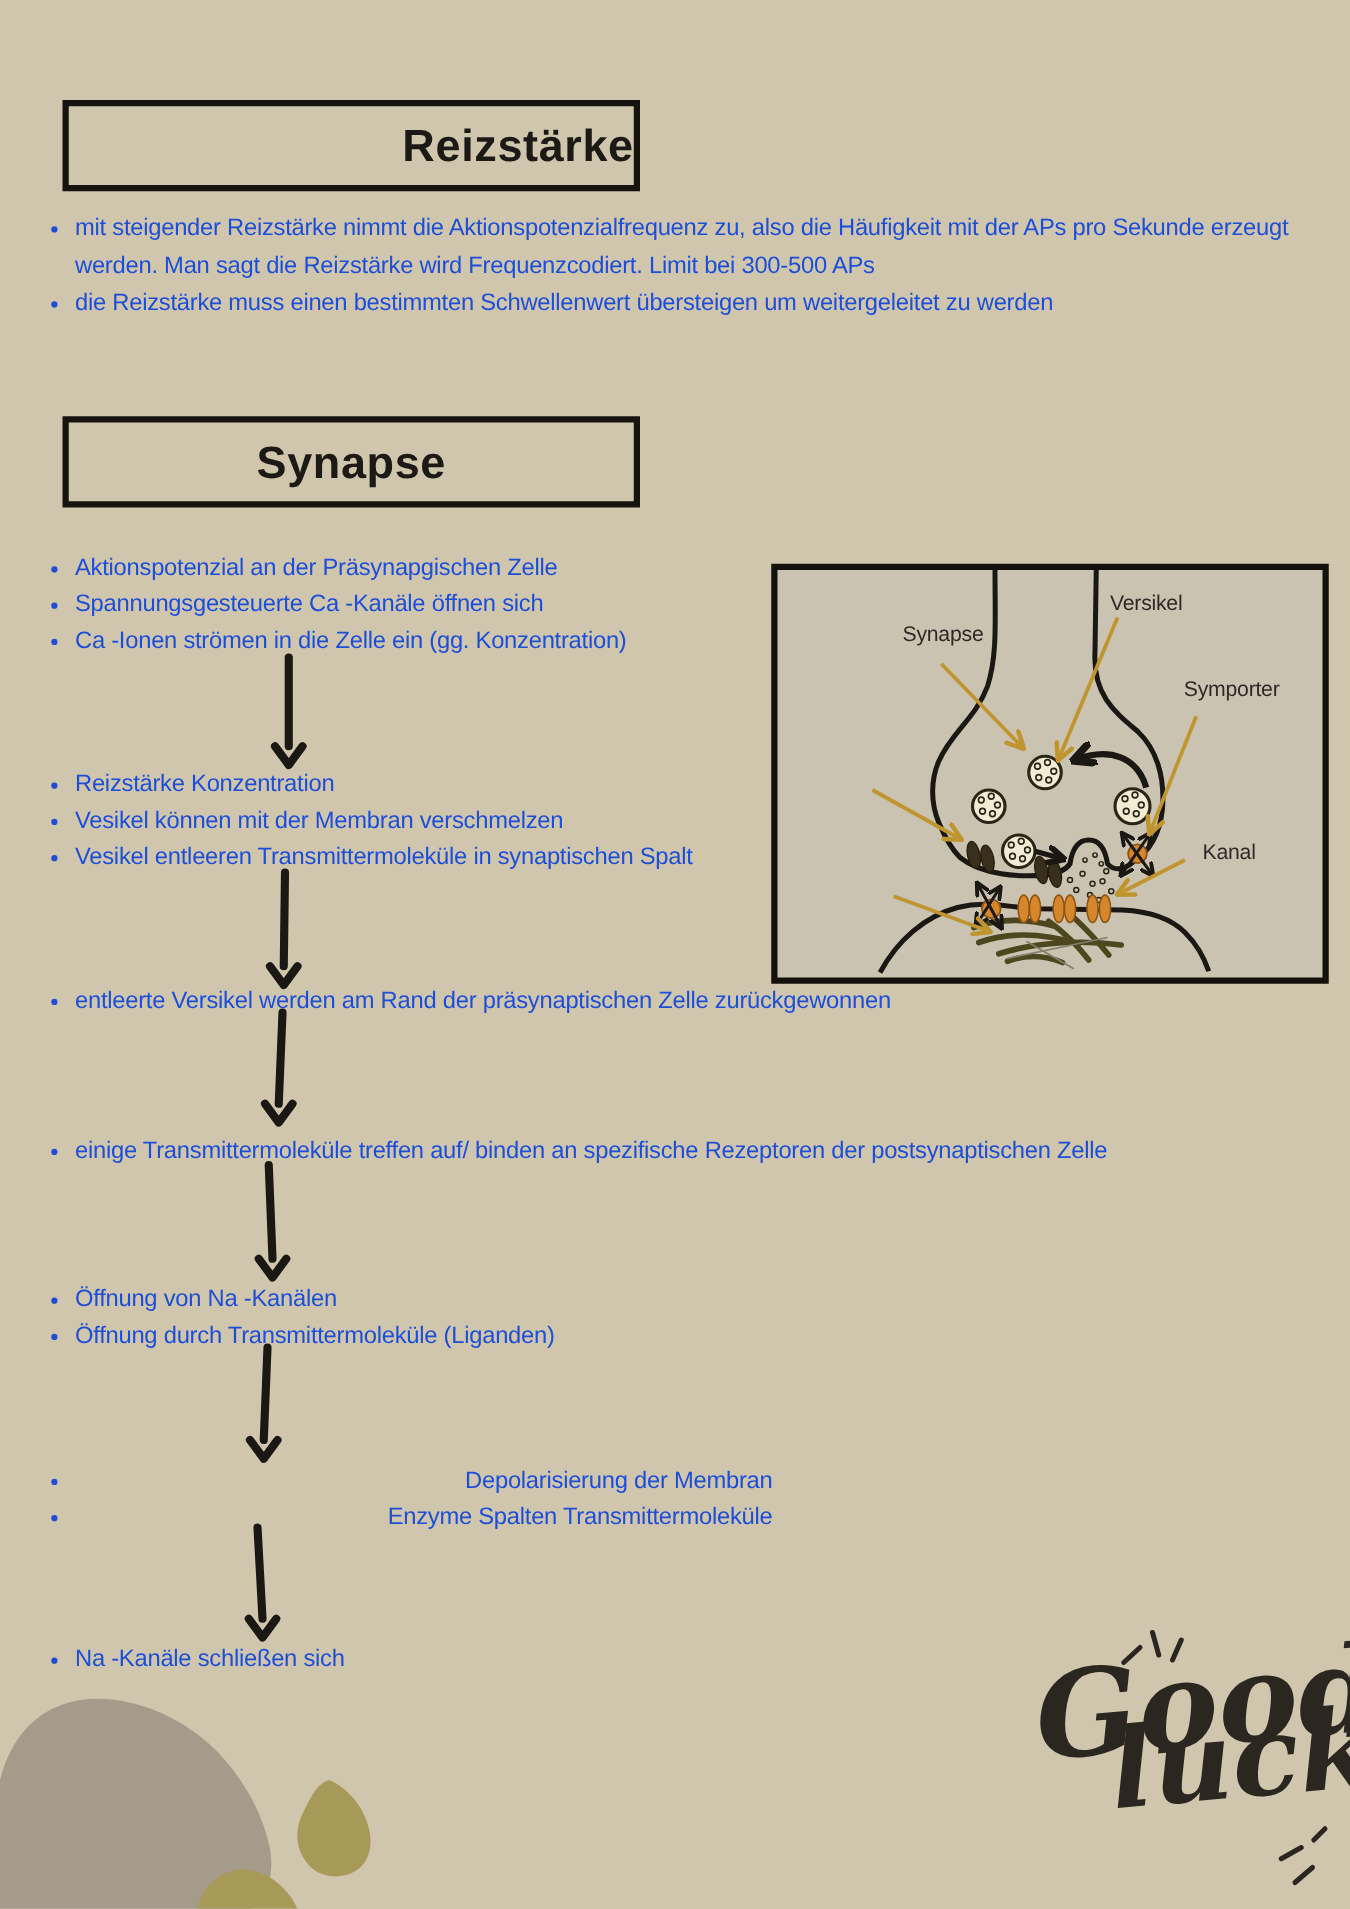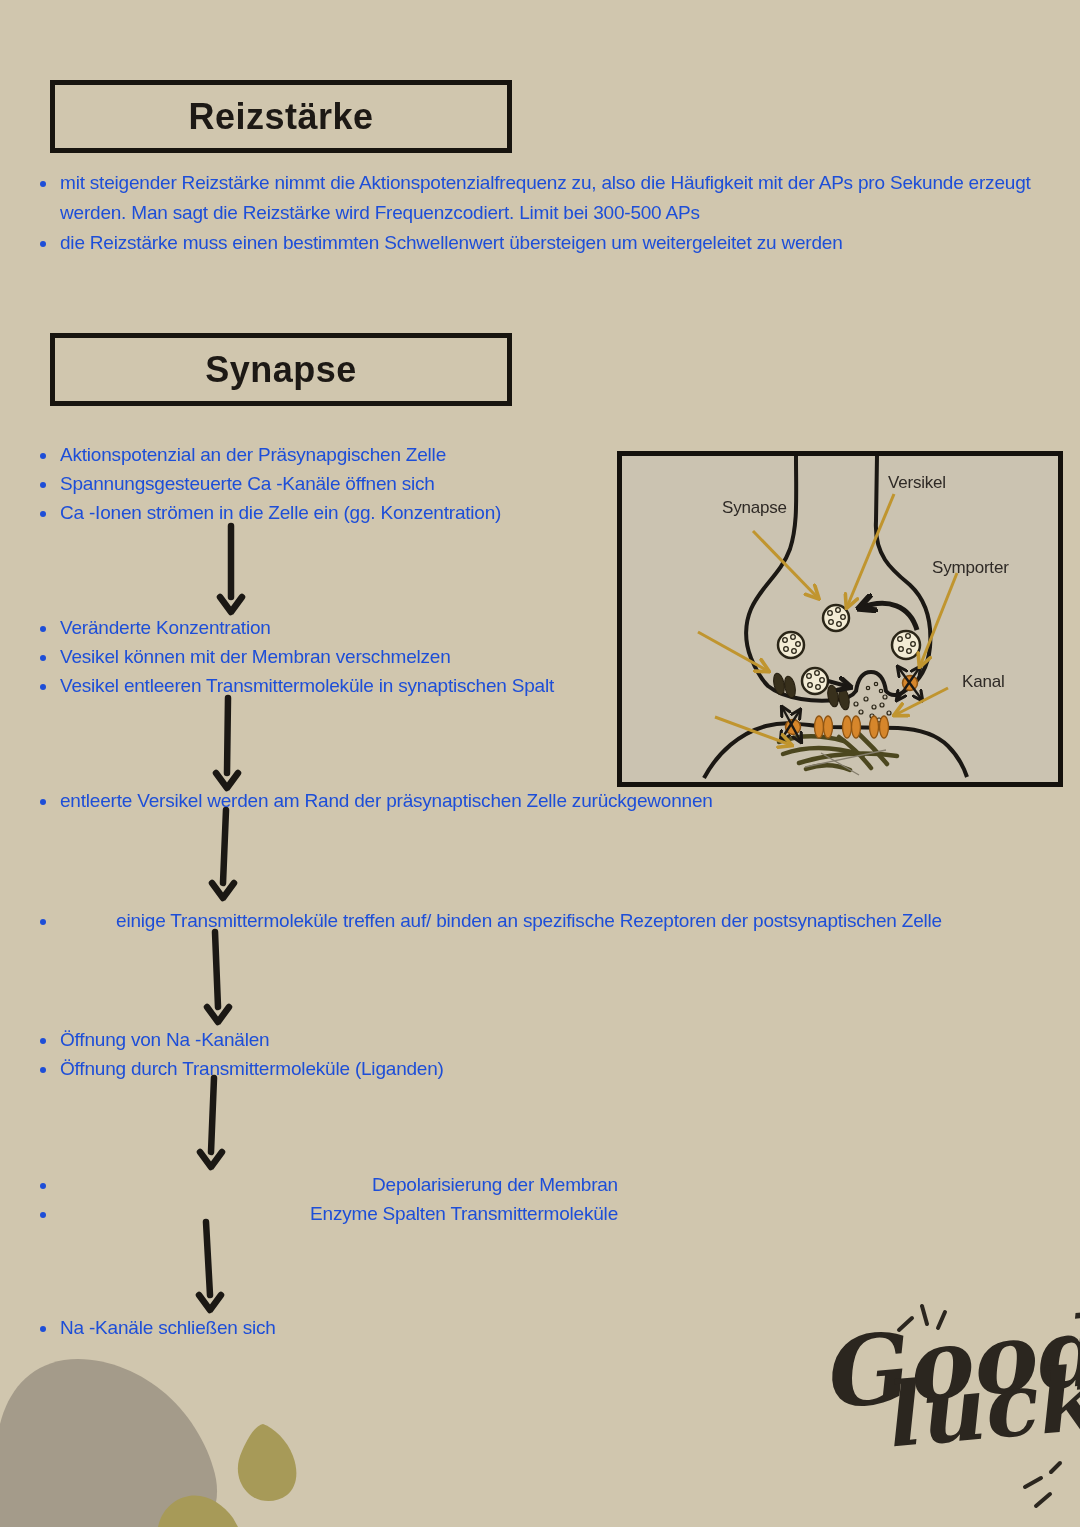--- a/index.html
+++ b/index.html
@@ -13,54 +13,54 @@
 
   .titlebox{
     position:absolute;left:50px;width:462px;height:73px;
     border:5px solid #17140f;box-sizing:border-box;
     display:flex;align-items:center;justify-content:center;
     background:transparent;z-index:2;
   }
   .titlebox span{
     font-size:36px;font-weight:700;letter-spacing:.5px;color:#1d1915;
   }
-  .tb-reiz{top:80px;}
+  .tb-reiz{top:80px;justify-content:flex-end;}
   .tb-syn{top:333px;}
 
   ul.bullets{
     position:absolute;left:40px;margin:0;padding:0 0 0 18px;
     list-style:disc;z-index:2;
   }
   ul.bullets li{
     font-size:19px;letter-spacing:-.2px;line-height:30px;
     padding-left:2px;color:#1d4ed8;
   }
   ul.steps li{line-height:29px;}
   .nowrap li{white-space:nowrap;}
 
   .top-list{top:168px;width:1008px;}
   .g1{top:440px;width:560px;}
   .g2{top:613px;width:620px;}
   .g3{top:786px;width:900px;}
-  .g4{top:906px;width:940px;text-align:center;}
+  .g4{top:906px;width:940px;}
   .g5{top:1025px;width:560px;}
   .g6{top:1170px;width:560px;text-align:right;}
   .g7{top:1313px;width:560px;}
 
   .diagram{
     position:absolute;left:617px;top:451px;width:446px;height:336px;
     border:5px solid #14110d;box-sizing:border-box;background:#cbc3b1;z-index:2;
   }
   .diagram svg{position:absolute;left:0;top:0;}
   .dlabel{
     position:absolute;font-size:17px;letter-spacing:-.2px;color:#2f2a26;z-index:3;
   }
   .dl-synapse{left:100px;top:42px;}
   .dl-vesikel{left:266px;top:17px;}
-  .dl-symporter{left:310px;top:86px;margin-top:16px;}
+  .dl-symporter{left:325px;top:86px;}
   .dl-kanal{left:340px;top:216px;text-align:right;}
 
   .goodluck{
     position:absolute;left:812px;top:1316px;width:280px;z-index:2;
     transform:rotate(-5deg);
     font-family:"DejaVu Serif","Liberation Serif",serif;
     font-style:italic;font-weight:700;color:#2b261f;
   }
   .gl1{font-size:96px;line-height:1;margin-left:18px;}
   .gl2{font-size:88px;line-height:1;margin-top:-46px;margin-left:74px;}
@@ -121,21 +121,21 @@
 <div class="titlebox tb-syn">
   <span>Synapse</span>
 </div>
 
 <ul class="bullets steps g1">
   <li>Aktionspotenzial an der Präsynapgischen Zelle</li>
   <li>Spannungsgesteuerte Ca -Kanäle öffnen sich</li>
   <li>Ca -Ionen strömen in die Zelle ein (gg. Konzentration)</li>
 </ul>
 <ul class="bullets steps g2">
-  <li>Veränderte Konzentration</li>
+  <li>Reizstärke Konzentration</li>
   <li>Vesikel können mit der Membran verschmelzen</li>
   <li>Vesikel entleeren Transmittermoleküle in synaptischen Spalt</li>
 </ul>
 <ul class="bullets steps g3 nowrap">
   <li>entleerte Versikel werden am Rand der präsynaptischen Zelle zurückgewonnen</li>
 </ul>
 <ul class="bullets steps g4 nowrap">
   <li>einige Transmittermoleküle treffen auf/ binden an spezifische Rezeptoren der postsynaptischen Zelle</li>
 </ul>
 <ul class="bullets steps g5">

